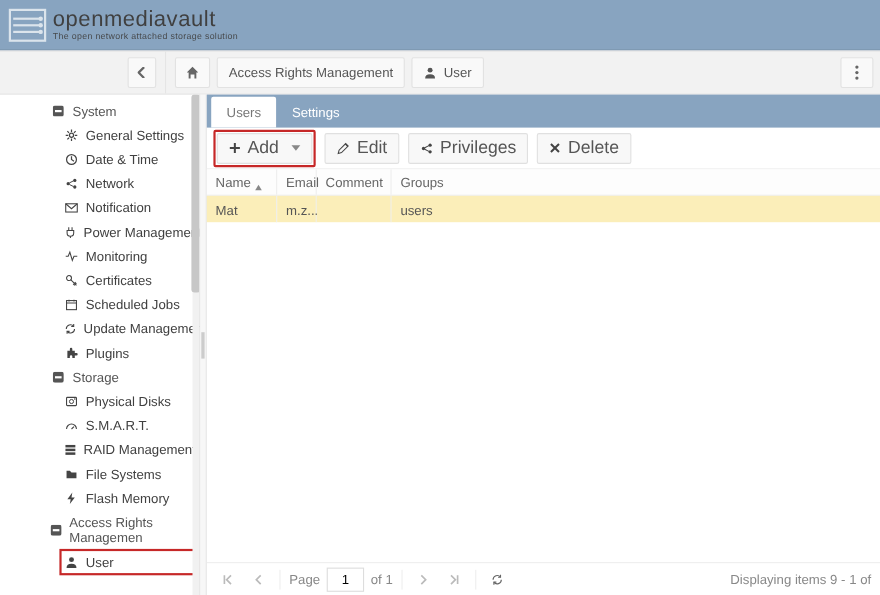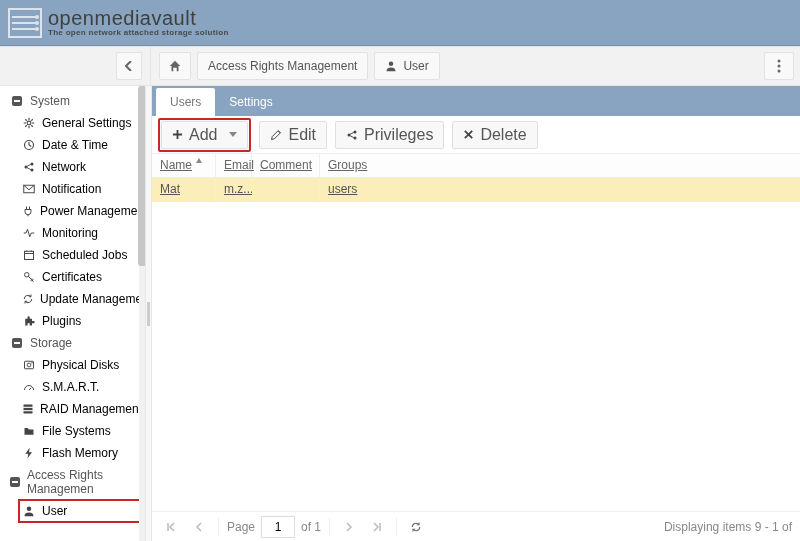--- a/index.html
+++ b/index.html
@@ -17,51 +17,51 @@
   .logo-box {
     width: 34px; height: 30px;
     border: 2px solid #dbe4ec;
     margin-right: 6px;
     display: flex; flex-direction: column; justify-content: space-evenly;
     padding: 2px;
   }
   .logo-box span { height: 2px; background: #dbe4ec; width: 100%; display: block; position: relative; }
   .logo-box span::before { content: ""; width: 4px; height: 4px; background: #dbe4ec; border-radius: 50%; position: absolute; right: -1px; top: -1px; }
   .brand-title { font-size: 20px; font-weight: 300; letter-spacing: .5px; line-height: 1; }
-  .brand-sub { font-size: 8px; font-weight: 700; letter-spacing: .3px; opacity: .9; }
+  .brand-sub { font-size: 8px; font-weight: 400; letter-spacing: .3px; opacity: .9; }
 
   
   .navbar {
     height: 40px;
     background: #f2f2f2;
     border-top: 1px solid #e5e5e5;
     border-bottom: 1px solid #e5e5e5;
     display: flex; align-items: center;
   }
   .nav-seg-left { width: 151px; display: flex; justify-content: flex-end; padding-right: 8px; border-right: 1px solid #e5e5e5; height: 100%; align-items: center; }
   .nav-btn {
     border: 1px solid #e2e2e2; background: #f9f9f9;
     height: 28px; display: inline-flex; align-items: center; padding: 0 10px;
     font-size: 12px; color: #555; border-radius: 2px;
   }
   .nav-btn.icon-only { padding: 0 8px; }
   .navbar .crumbs { display: flex; gap: 6px; padding-left: 8px; flex: 1; }
   .nav-more { margin-right: 6px; border: 1px solid #e2e2e2; background: #f9f9f9; height: 28px; width: 30px; display: flex; align-items: center; justify-content: center; border-radius: 2px; }
 
   
-  .body { display: flex; height: calc(541px - 46px - 40px); }
+  .body { display: flex; height: calc(541px - 46px - 40px); padding-left: 36px; }
   .sidebar { width: 146px; border-right: 1px solid #e6e6e6; overflow: hidden; font-size: 12px; color: #555; position: relative; }
   .side-scroll { position: absolute; right: 0; top: 0; bottom: 0; width: 6px; background: #f1f1f1; }
   .side-scroll .thumb { position: absolute; width: 8px; left: -1px; top: 0; height: 180px; background: #c7c7c7; border-radius: 3px; }
   .splitter { width: 6px; background: #f7f7f7; border-right: 1px solid #e6e6e6; display: flex; align-items: center; justify-content: center; }
   .splitter .grip { width: 3px; height: 24px; background: #ccc; }
 
   .tree { padding: 4px 0 20px 6px; }
   .tree-cat { display: flex; align-items: center; gap: 6px; padding: 4px 4px; color: #555; cursor: pointer; }
-  .tree-item { display: flex; align-items: center; gap: 6px; padding: 4px 4px 4px 16px; color: #000000; cursor: pointer; white-space: nowrap; }
+  .tree-item { display: flex; align-items: center; gap: 6px; padding: 4px 4px 4px 16px; color: #404040; cursor: pointer; white-space: nowrap; }
   .tree-item.selected { background: #fff; }
   .red-box { border: 2px solid #c62828; }
   .red-box-item { position: relative; }
   .red-box-item::after {
     content: ""; position: absolute; left: 12px; right: 0; top: -1px; bottom: -1px;
     border: 2px solid #c62828; pointer-events: none;
   }
   .ic { width: 14px; height: 14px; display: inline-flex; align-items: center; justify-content: center; color: #444; }
 
   
@@ -75,21 +75,21 @@
     border: 1px solid #e0e0e0; background: #f8f8f8; height: 28px;
     display: inline-flex; align-items: center; padding: 0 10px;
     font-size: 16px; color: #555; border-radius: 2px; gap: 6px;
   }
   .tbtn.add { position: relative; }
   .tbtn.add .caret { margin-left: 6px; }
   .add-highlight { border: 2px solid #c62828; padding: 1px; border-radius: 2px; display: inline-flex; }
 
   
   .grid-head { display: flex; height: 24px; border-bottom: 1px solid #eee; font-size: 12px; color: #666; background: #fdfdfd; }
-  .gh, .gc { padding: 4px 8px; border-right: 1px solid #eee; display: flex; align-items: flex-start; gap: 4px; text-decoration: underline; }
+  .gh, .gc { padding: 4px 8px; border-right: 1px solid #eee; display: flex; align-items: flex-end; gap: 4px; }
   .col-name { width: 64px; }
   .col-email { width: 36px; }
   .col-comment { width: 68px; }
   .col-groups { flex: 1; border-right: none; }
   .grid-row { display: flex; height: 24px; font-size: 12px; color: #555; }
   .grid-row.sel .gc { background: #fbeeb9; }
   .grid-body { flex: 1; }
 
   
   .pager { height: 30px; border-top: 1px solid #eee; display: flex; align-items: center; gap: 6px; padding: 0 8px; font-size: 12px; color: #888; }
@@ -216,34 +216,34 @@
           <span class="ic">
             <svg width="12" height="12" viewBox="0 0 16 16">
               <path d="M1 8h3l2-5 3 10 2-5h4" stroke="#444" stroke-width="1.3" fill="none"></path>
             </svg>
           </span>
           <span>Monitoring</span>
         </div>
       <div class="tree-item">
           <span class="ic">
             <svg width="12" height="12" viewBox="0 0 16 16">
+              <circle cx="5" cy="5" r="3" fill="none" stroke="#444" stroke-width="1.3"></circle>
+              <path d="M7 7l7 7M12 10l2 2M10 12l2 2" stroke="#444" stroke-width="1.3"></path>
+            </svg>
+          </span>
+          <span>Certificates</span>
+        </div>
+      <div class="tree-item">
+          <span class="ic">
+            <svg width="12" height="12" viewBox="0 0 16 16">
               <rect x="2" y="3" width="12" height="11" fill="none" stroke="#444" stroke-width="1.3"></rect>
               <path d="M2 6h12M5 2v2M11 2v2" stroke="#444" stroke-width="1.3"></path>
             </svg>
           </span>
           <span>Scheduled Jobs</span>
-        </div>
-      <div class="tree-item">
-          <span class="ic">
-            <svg width="12" height="12" viewBox="0 0 16 16">
-              <circle cx="5" cy="5" r="3" fill="none" stroke="#444" stroke-width="1.3"></circle>
-              <path d="M7 7l7 7M12 10l2 2M10 12l2 2" stroke="#444" stroke-width="1.3"></path>
-            </svg>
-          </span>
-          <span>Certificates</span>
         </div>
       <div class="tree-item">
           <span class="ic">
             <svg width="12" height="12" viewBox="0 0 16 16">
               <path d="M3 8a5 5 0 0 1 9-3M13 8a5 5 0 0 1-9 3" stroke="#444" stroke-width="1.3" fill="none"></path>
               <path d="M12 2v3h-3M4 14v-3h3" stroke="#444" stroke-width="1.3" fill="none"></path>
             </svg>
           </span>
           <span>Update Management</span>
         </div>

